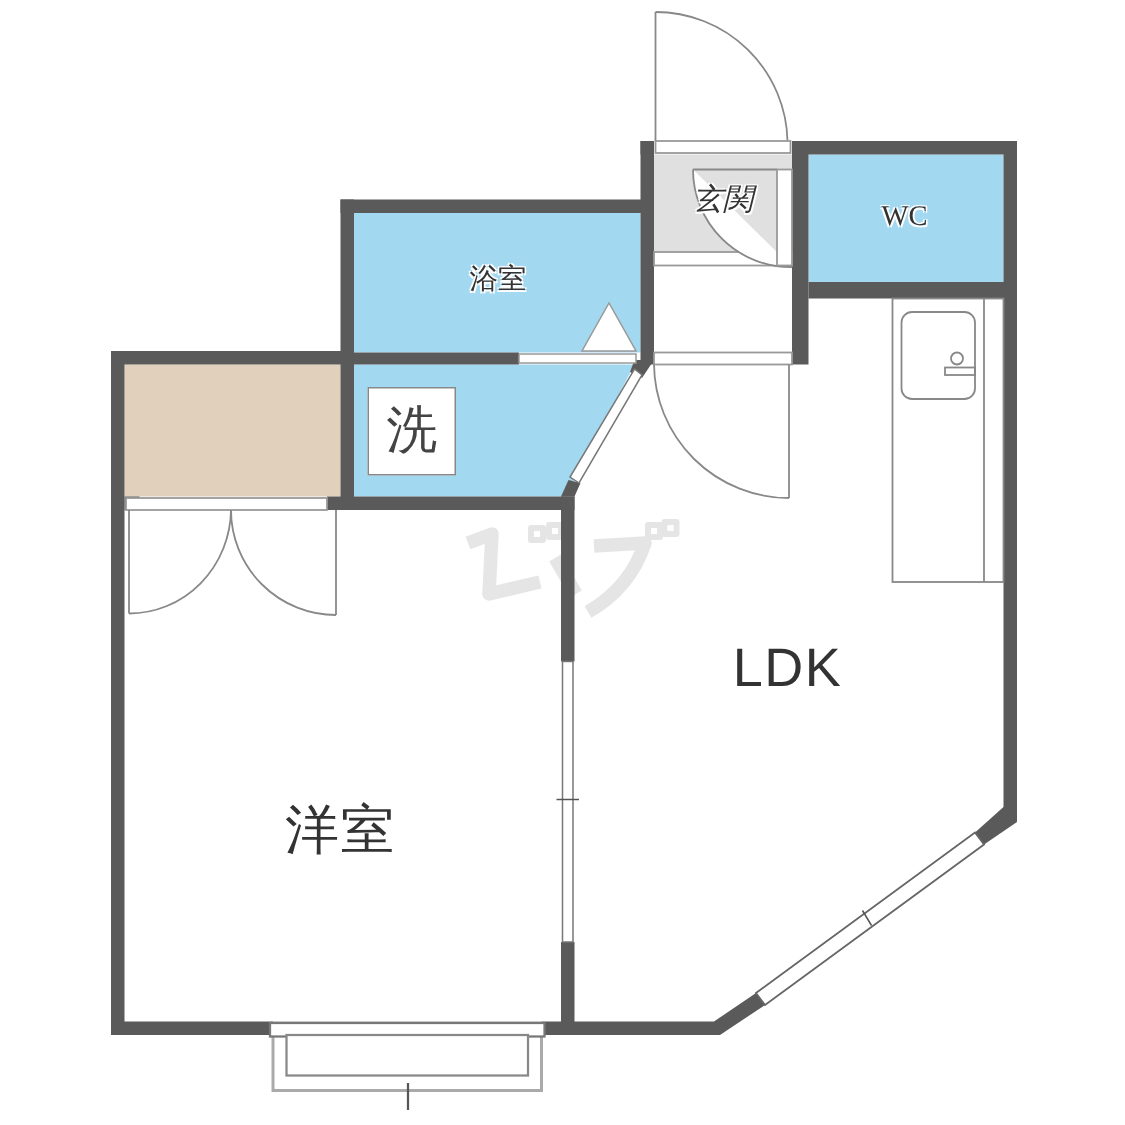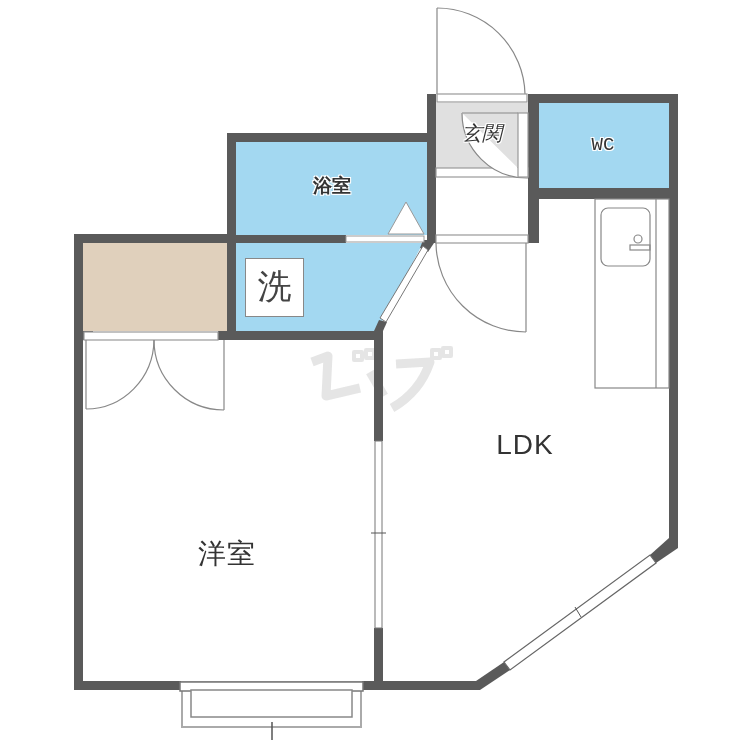--- a/index.html
+++ b/index.html
@@ -1,19 +1,19 @@
 <!DOCTYPE html>
 <html><head>
 <meta charset="utf-8">
 <style>
   html, body { margin: 0; padding: 0; background: #ffffff; }
   body { width: 750px; height: 750px; overflow: hidden; position: relative; font-family: "DejaVu Sans", "Liberation Sans", sans-serif; }
   svg { position: absolute; left: 0; top: 0; }
   .label { position: absolute; color: #333333; white-space: nowrap; transform: translate(-50%, -50%); text-shadow: -1px -1px 0 #fff, 1px -1px 0 #fff, -1px 1px 0 #fff, 1px 1px 0 #fff, 0 0 2px #fff; }
-  .lbl-big { font-size: 28px; letter-spacing: 1px; }
+  .lbl-big { font-size: 36px; letter-spacing: 1px; }
   .lbl-mid { font-size: 19px; }
   .lbl-sm { font-size: 20px; font-style: italic; }
   .wash-box { position: absolute; left: 245px; top: 258px; width: 59px; height: 59px; background: #ffffff; border: 1px solid #888; box-sizing: border-box; }
   .wash-box span { position: absolute; left: 50%; top: 50%; transform: translate(-50%, -52%); font-size: 34px; color: #444; }
 </style>
 </head>
 <body>
 
 <svg width="750" height="750" viewBox="0 0 750 750" xmlns="http://www.w3.org/2000/svg">
 
@@ -118,18 +118,18 @@
     <rect x="595" y="199" width="74" height="189"></rect>
     <line x1="656" y1="199" x2="656" y2="388"></line>
     <rect x="601" y="208" width="49" height="58" rx="7"></rect>
     <circle cx="638" cy="239" r="4"></circle>
     <rect x="630" y="245" width="20" height="5"></rect>
   </g>
 </svg>
 
 <div class="label lbl-big" style="left:227px; top:509px;margin-top:45px;">洋室</div>
 <div class="label lbl-big" style="left:525px; top:445px; font-family:'Liberation Sans', sans-serif;">LDK</div>
-<div class="label lbl-mid" style="left:332px; top:186px;font-weight:bold;">浴室</div>
+<div class="label lbl-mid" style="left:332px; top:186px;">浴室</div>
 <div class="wash-box">
   <span>洗</span>
 </div>
 <div class="label lbl-sm" style="left:482px; top:133px;">玄関</div>
-<div class="label lbl-mid" style="left:603px; top:145px; font-family:Liberation Mono, monospace;">WC</div>
+<div class="label lbl-mid" style="left:603px; top:145px; font-family:Liberation Serif, serif;">WC</div>
 
 </body></html>

